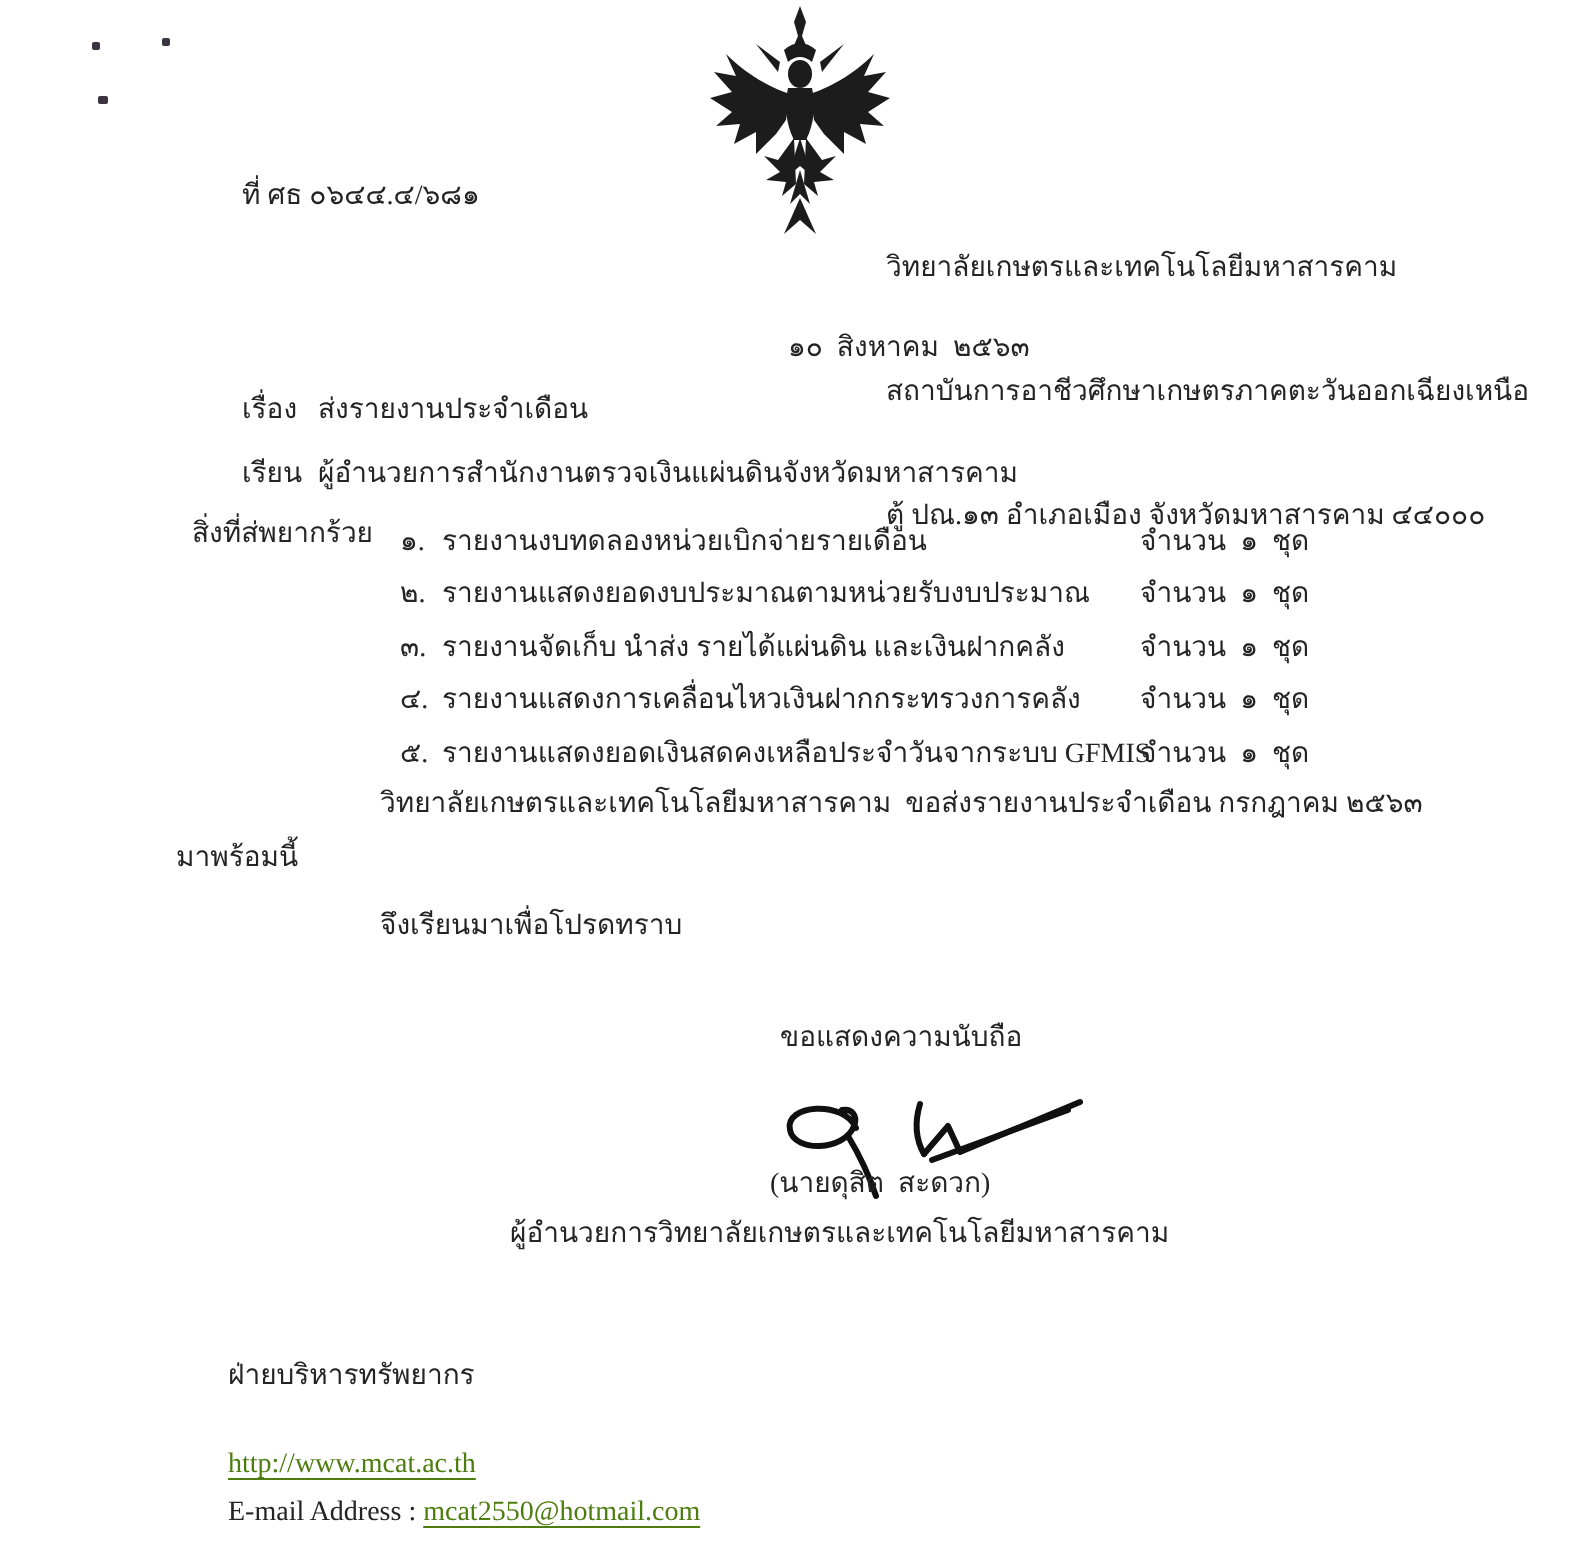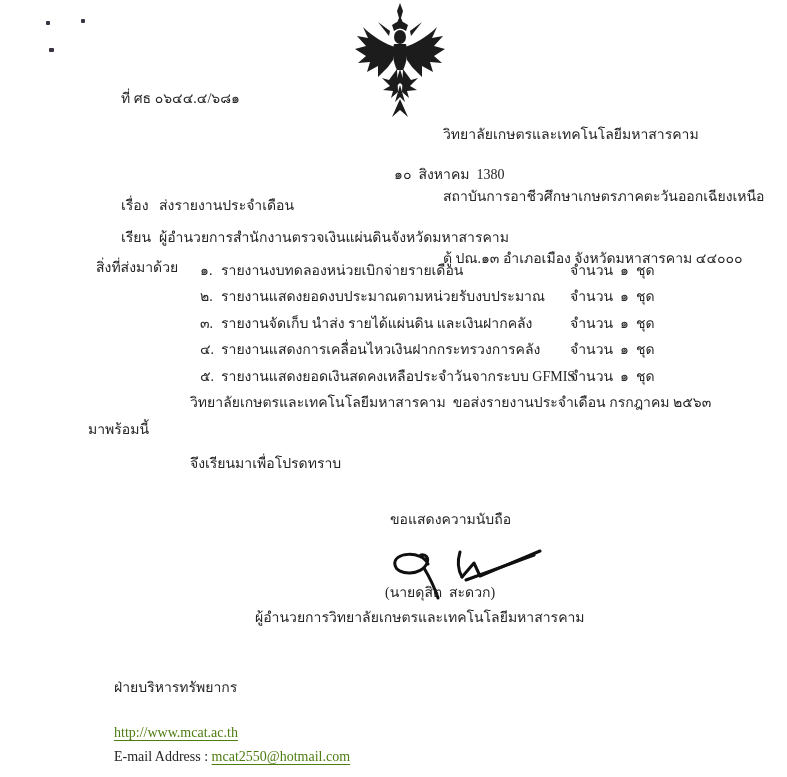--- a/index.html
+++ b/index.html
@@ -53,27 +53,27 @@
   </svg>
 
   <div class="abs" style="left:121px;top:90px;">ที่ ศธ ๐๖๔๔.๔/๖๘๑</div>
 
   <div class="abs addr" style="left:443px;top:86px;">
     <div>วิทยาลัยเกษตรและเทคโนโลยีมหาสารคาม</div>
     <div>สถาบันการอาชีวศึกษาเกษตรภาคตะวันออกเฉียงเหนือ</div>
     <div>ตู้ ปณ.๑๓ อำเภอเมือง จังหวัดมหาสารคาม ๔๔๐๐๐</div>
   </div>
 
-  <div class="abs" style="left:394px;top:166px;">๑๐  สิงหาคม  1380</div>
+  <div class="abs" style="left:394px;top:166px;">๑๐  สิงหาคม  ๒๕๖๓</div>
 
   <div class="abs" style="left:121px;top:197px;"><span class="lbl">เรื่อง</span><span>ส่งรายงานประจำเดือน</span></div>
 
   <div class="abs" style="left:121px;top:229px;"><span class="lbl">เรียน</span><span>ผู้อำนวยการสำนักงานตรวจเงินแผ่นดินจังหวัดมหาสารคาม</span></div>
 
-  <div class="abs" style="left:96px;top:259px;">สิ่งที่ส่งมาด้วย</div>
+  <div class="abs" style="left:96px;top:259px;">สิ่งที่ส่พยากร้วย</div>
 
   <div class="attach-rows">
     <div class="arow"><span class="no">๑.</span><span>รายงานงบทดลองหน่วยเบิกจ่ายรายเดือน</span><span class="acount">จำนวน  ๑  ชุด</span></div>
     <div class="arow"><span class="no">๒.</span><span>รายงานแสดงยอดงบประมาณตามหน่วยรับงบประมาณ</span><span class="acount">จำนวน  ๑  ชุด</span></div>
     <div class="arow"><span class="no">๓.</span><span>รายงานจัดเก็บ นำส่ง รายได้แผ่นดิน และเงินฝากคลัง</span><span class="acount">จำนวน  ๑  ชุด</span></div>
     <div class="arow"><span class="no">๔.</span><span>รายงานแสดงการเคลื่อนไหวเงินฝากกระทรวงการคลัง</span><span class="acount">จำนวน  ๑  ชุด</span></div>
     <div class="arow"><span class="no">๕.</span><span>รายงานแสดงยอดเงินสดคงเหลือประจำวันจากระบบ GFMIS</span><span class="acount">จำนวน  ๑  ชุด</span></div>
   </div>
 
   <div class="abs" style="left:190px;top:394px;">วิทยาลัยเกษตรและเทคโนโลยีมหาสารคาม  ขอส่งรายงานประจำเดือน กรกฎาคม ๒๕๖๓</div>

